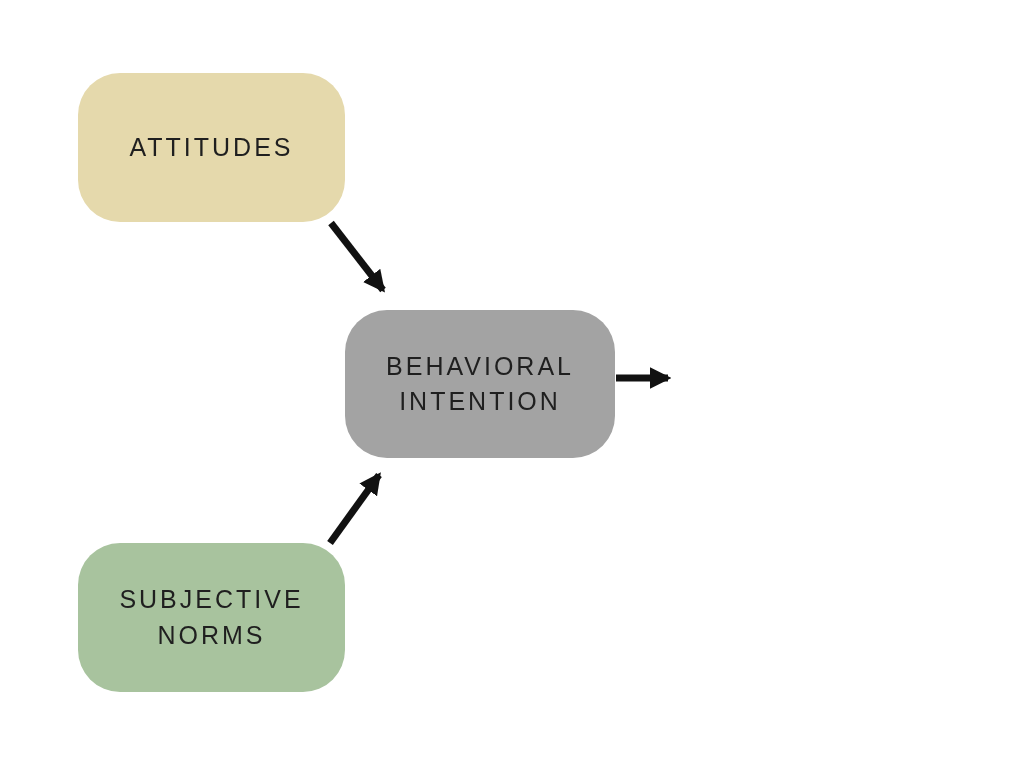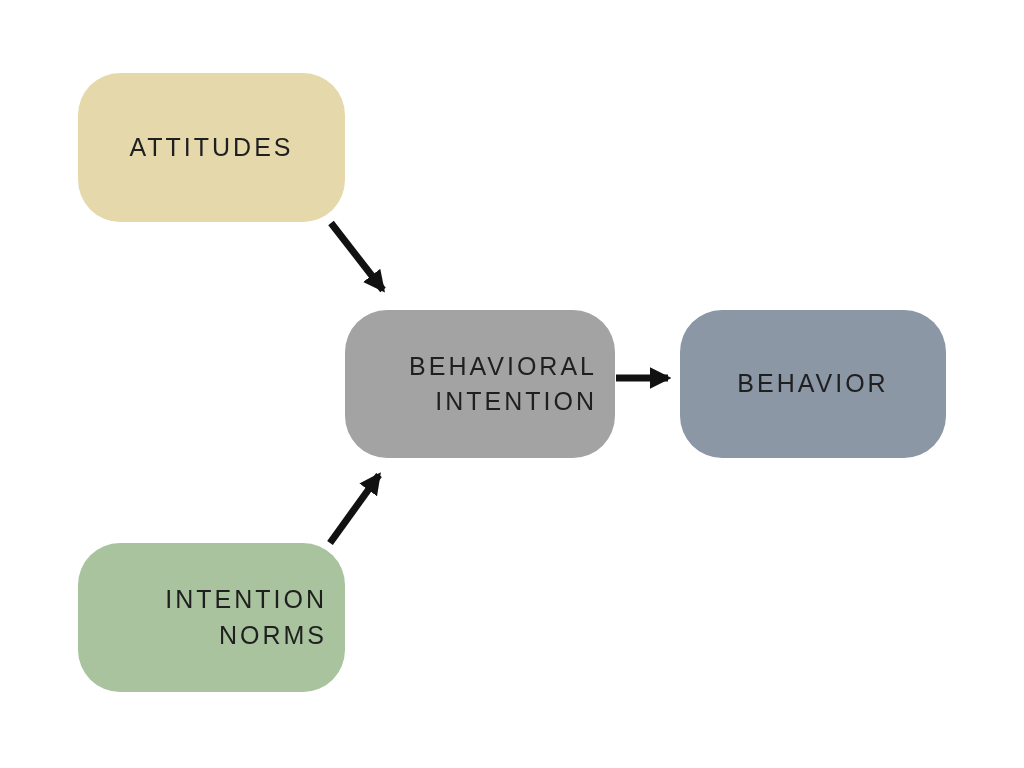--- a/index.html
+++ b/index.html
@@ -15,21 +15,21 @@
     width: 1024px;
     height: 768px;
     background: #ffffff;
   }
   .node {
     position: absolute;
     border-radius: 42px;
     display: flex;
     align-items: center;
     justify-content: center;
-    text-align: right;
+    text-align: center;
     color: #1f1f1f;
     font-size: 25px;
     font-weight: 400;
     letter-spacing: 3px;
     line-height: 1.42;
     padding: 0 18px;
     box-sizing: border-box;
   }
   .node-attitudes           { left: 78px;  top: 73px;  width: 267px; height: 149px; }
   .node-behavioral-intention{ left: 345px; top: 310px; width: 270px; height: 148px; }
@@ -60,21 +60,18 @@
   </svg>
 
   <div class="node node-attitudes" style="background-color: rgb(229, 217, 172);">
     <span>ATTITUDES</span>
   </div>
 
   <div class="node node-behavioral-intention" style="background-color: #a3a3a3;">
     <span>BEHAVIORAL INTENTION</span>
   </div>
 
-  <div class="node node-behavior" style="background-color: rgb(140, 151, 166);">
-    <span>BEHAVIOR</span>
-  </div>
 
   <div class="node node-subjective-norms" style="background-color: rgb(168, 195, 158);">
-    <span>INTENTION NORMS</span>
+    <span>SUBJECTIVE NORMS</span>
   </div>
 
 </div>
 
 </body></html>

